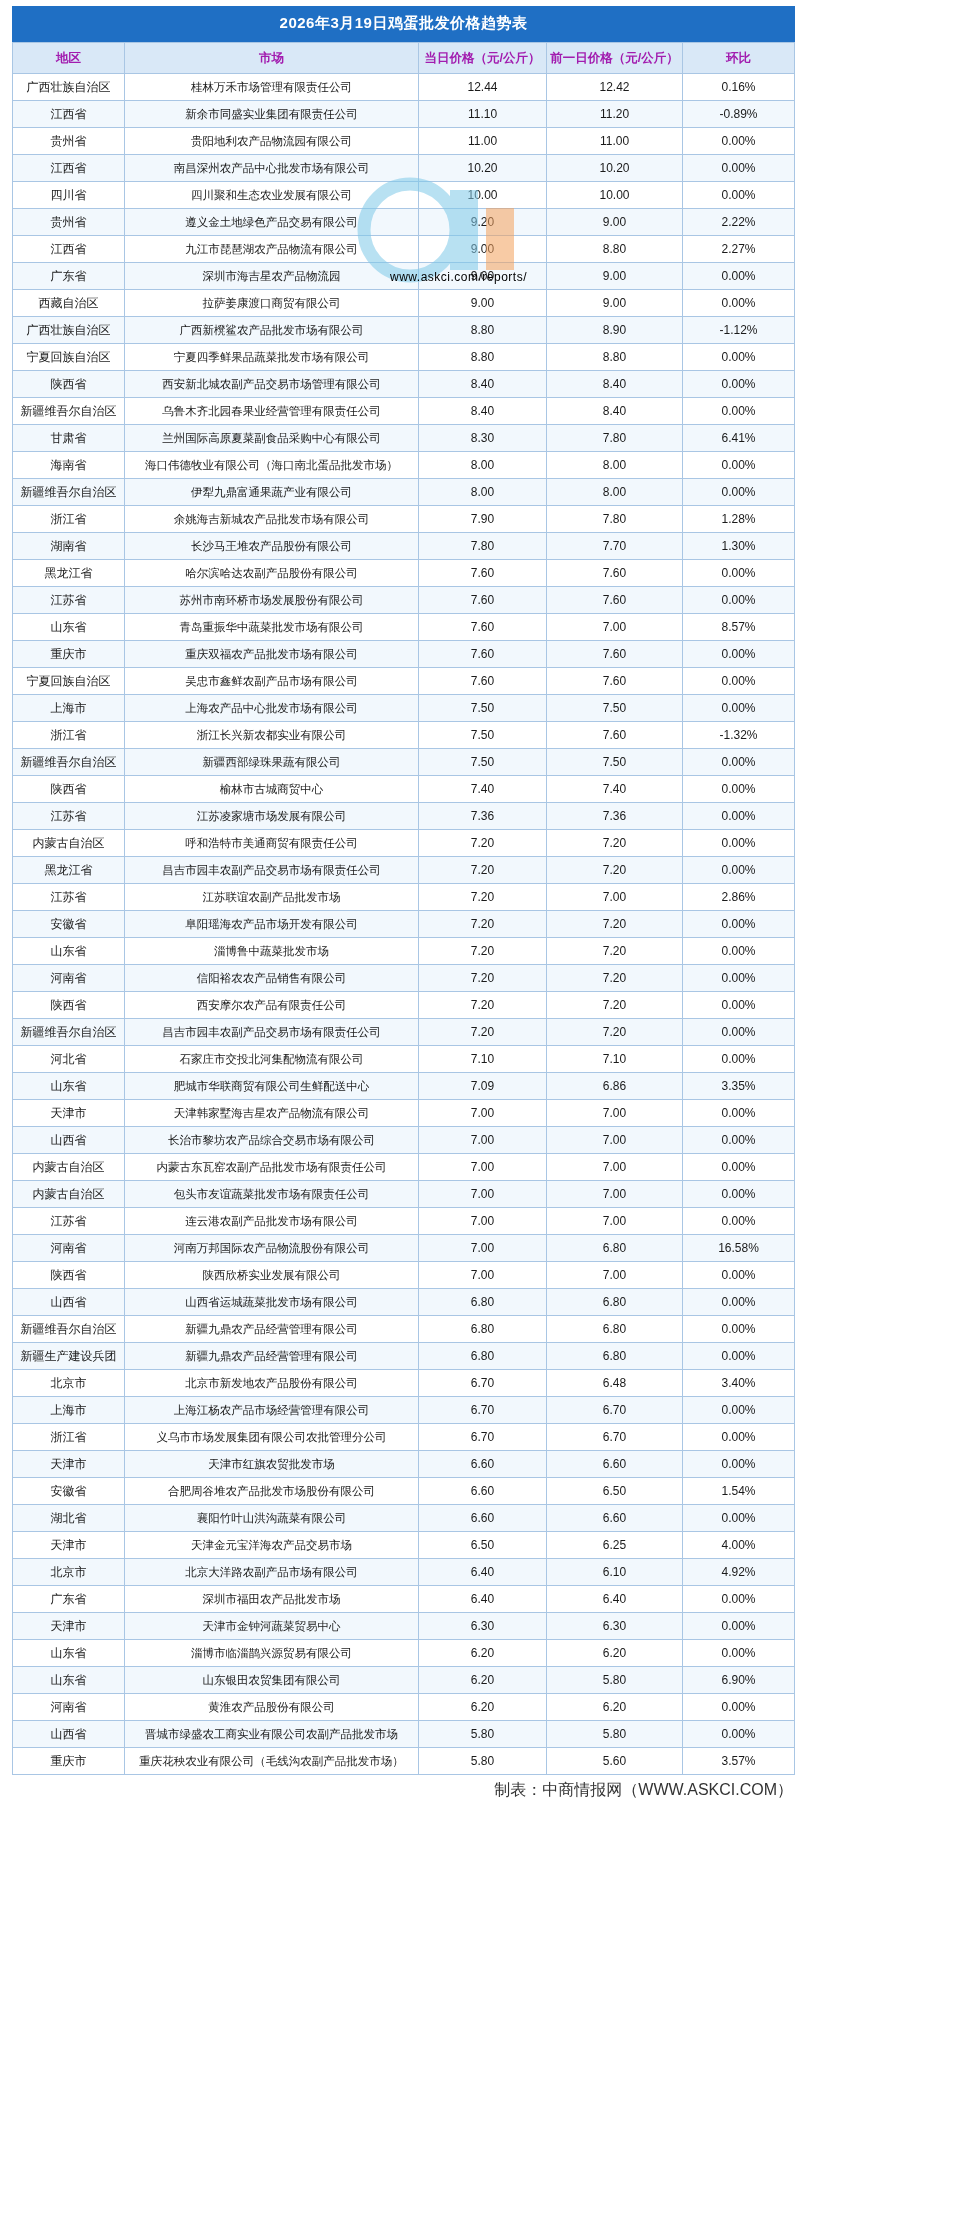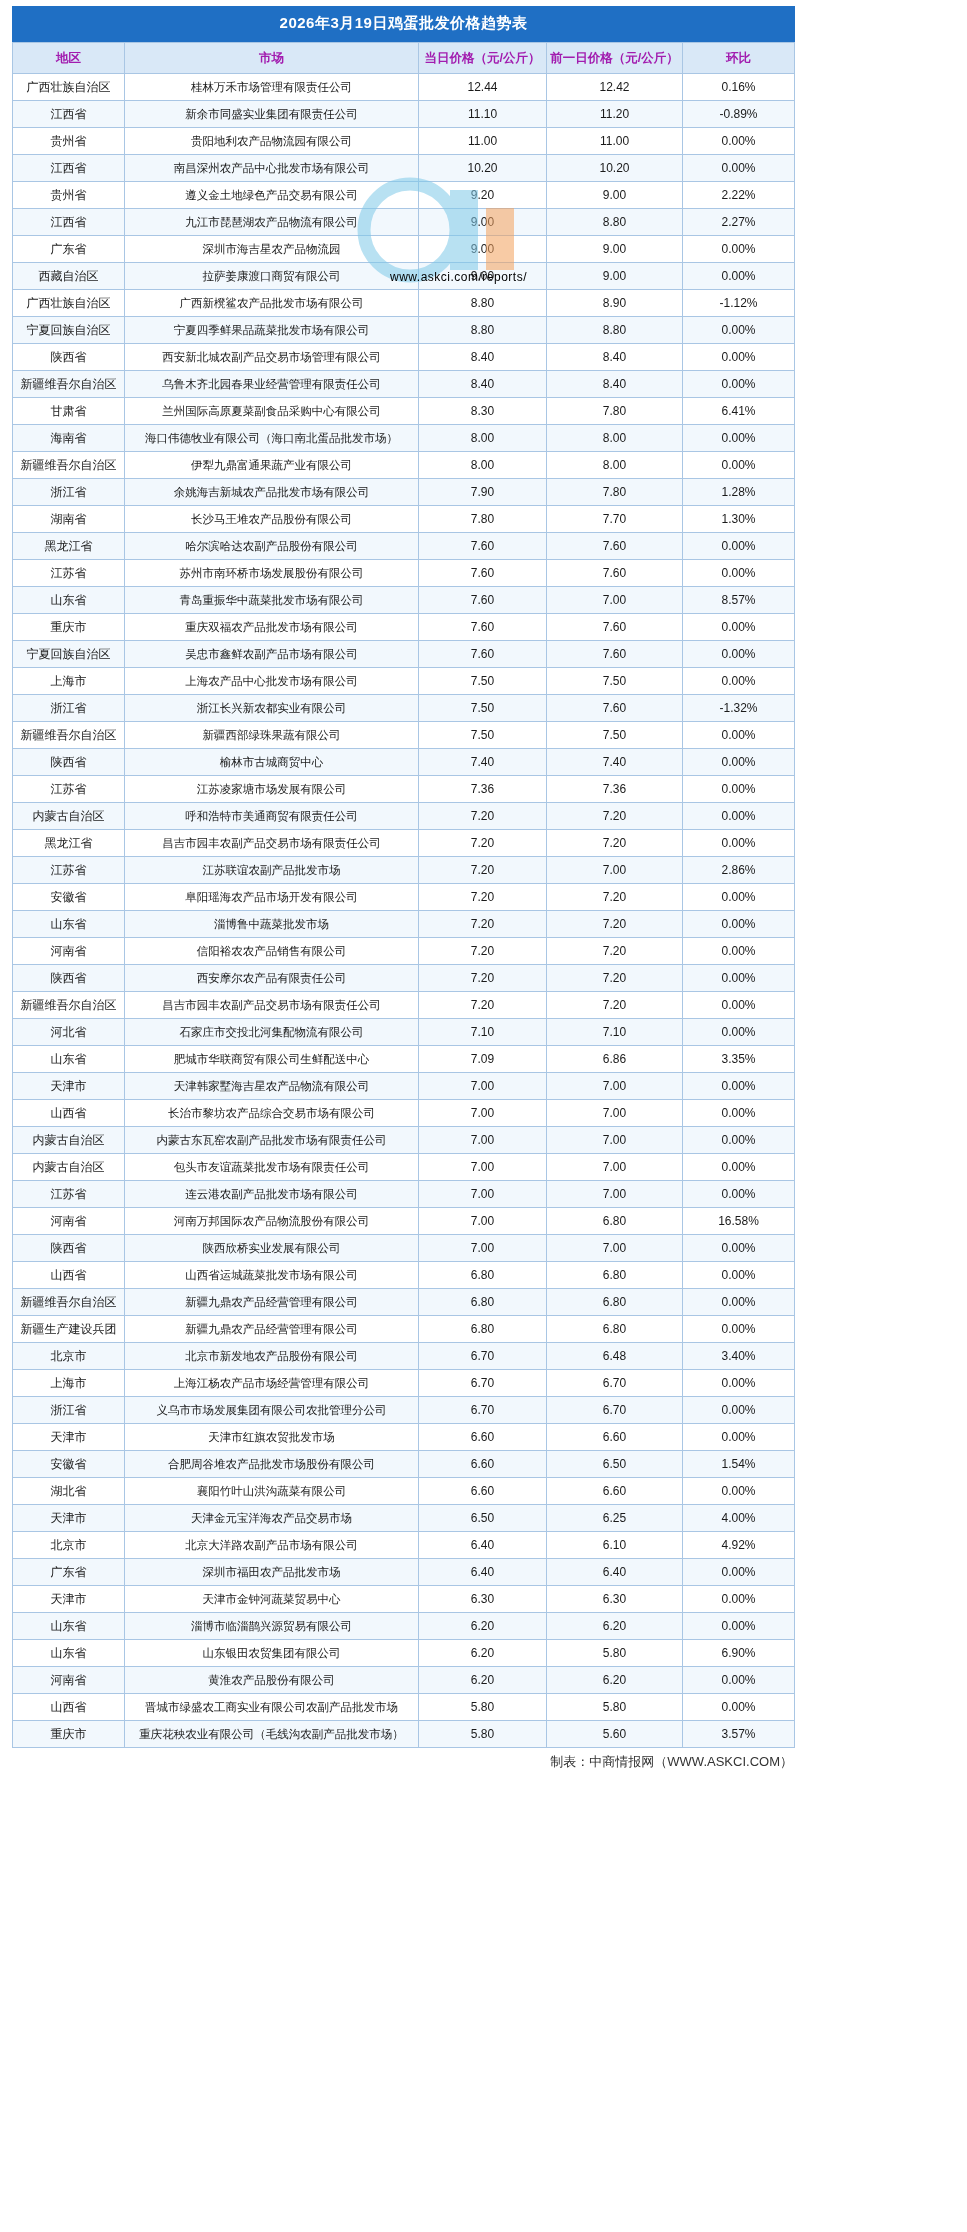--- a/index.html
+++ b/index.html
@@ -51,21 +51,21 @@
   td.num{color:#1a1a1a;}
   tbody tr:nth-child(even) td{background:#f2f8fd;}
   tbody tr:nth-child(odd) td{background:#ffffff;}
   .col-region{width:112px;}
   .col-market{width:auto;}
   .col-today{width:128px;}
   .col-prev{width:136px;}
   .col-chain{width:112px;}
   .footer{
     text-align:right;
-    font-size:13px;
+    font-size:16px;
     color:#333;
     padding:5px 2px 8px 0;
   }
   .watermark{
     position:absolute;
     left:300px;
     top:168px;
     width:300px;
     height:130px;
     pointer-events:none;
@@ -135,20 +135,27 @@
           <td class="num">0.00%</td>
         </tr>
         <tr>
           <td class="region">江西省</td>
           <td class="market">南昌深州农产品中心批发市场有限公司</td>
           <td class="num">10.20</td>
           <td class="num">10.20</td>
           <td class="num">0.00%</td>
         </tr>
         <tr>
+          <td class="region">四川省</td>
+          <td class="market">四川聚和生态农业发展有限公司</td>
+          <td class="num">10.00</td>
+          <td class="num">10.00</td>
+          <td class="num">0.00%</td>
+        </tr>
+        <tr>
           <td class="region">贵州省</td>
           <td class="market">遵义金土地绿色产品交易有限公司</td>
           <td class="num">9.20</td>
           <td class="num">9.00</td>
           <td class="num">2.22%</td>
         </tr>
         <tr>
           <td class="region">江西省</td>
           <td class="market">九江市琵琶湖农产品物流有限公司</td>
           <td class="num">9.00</td>

